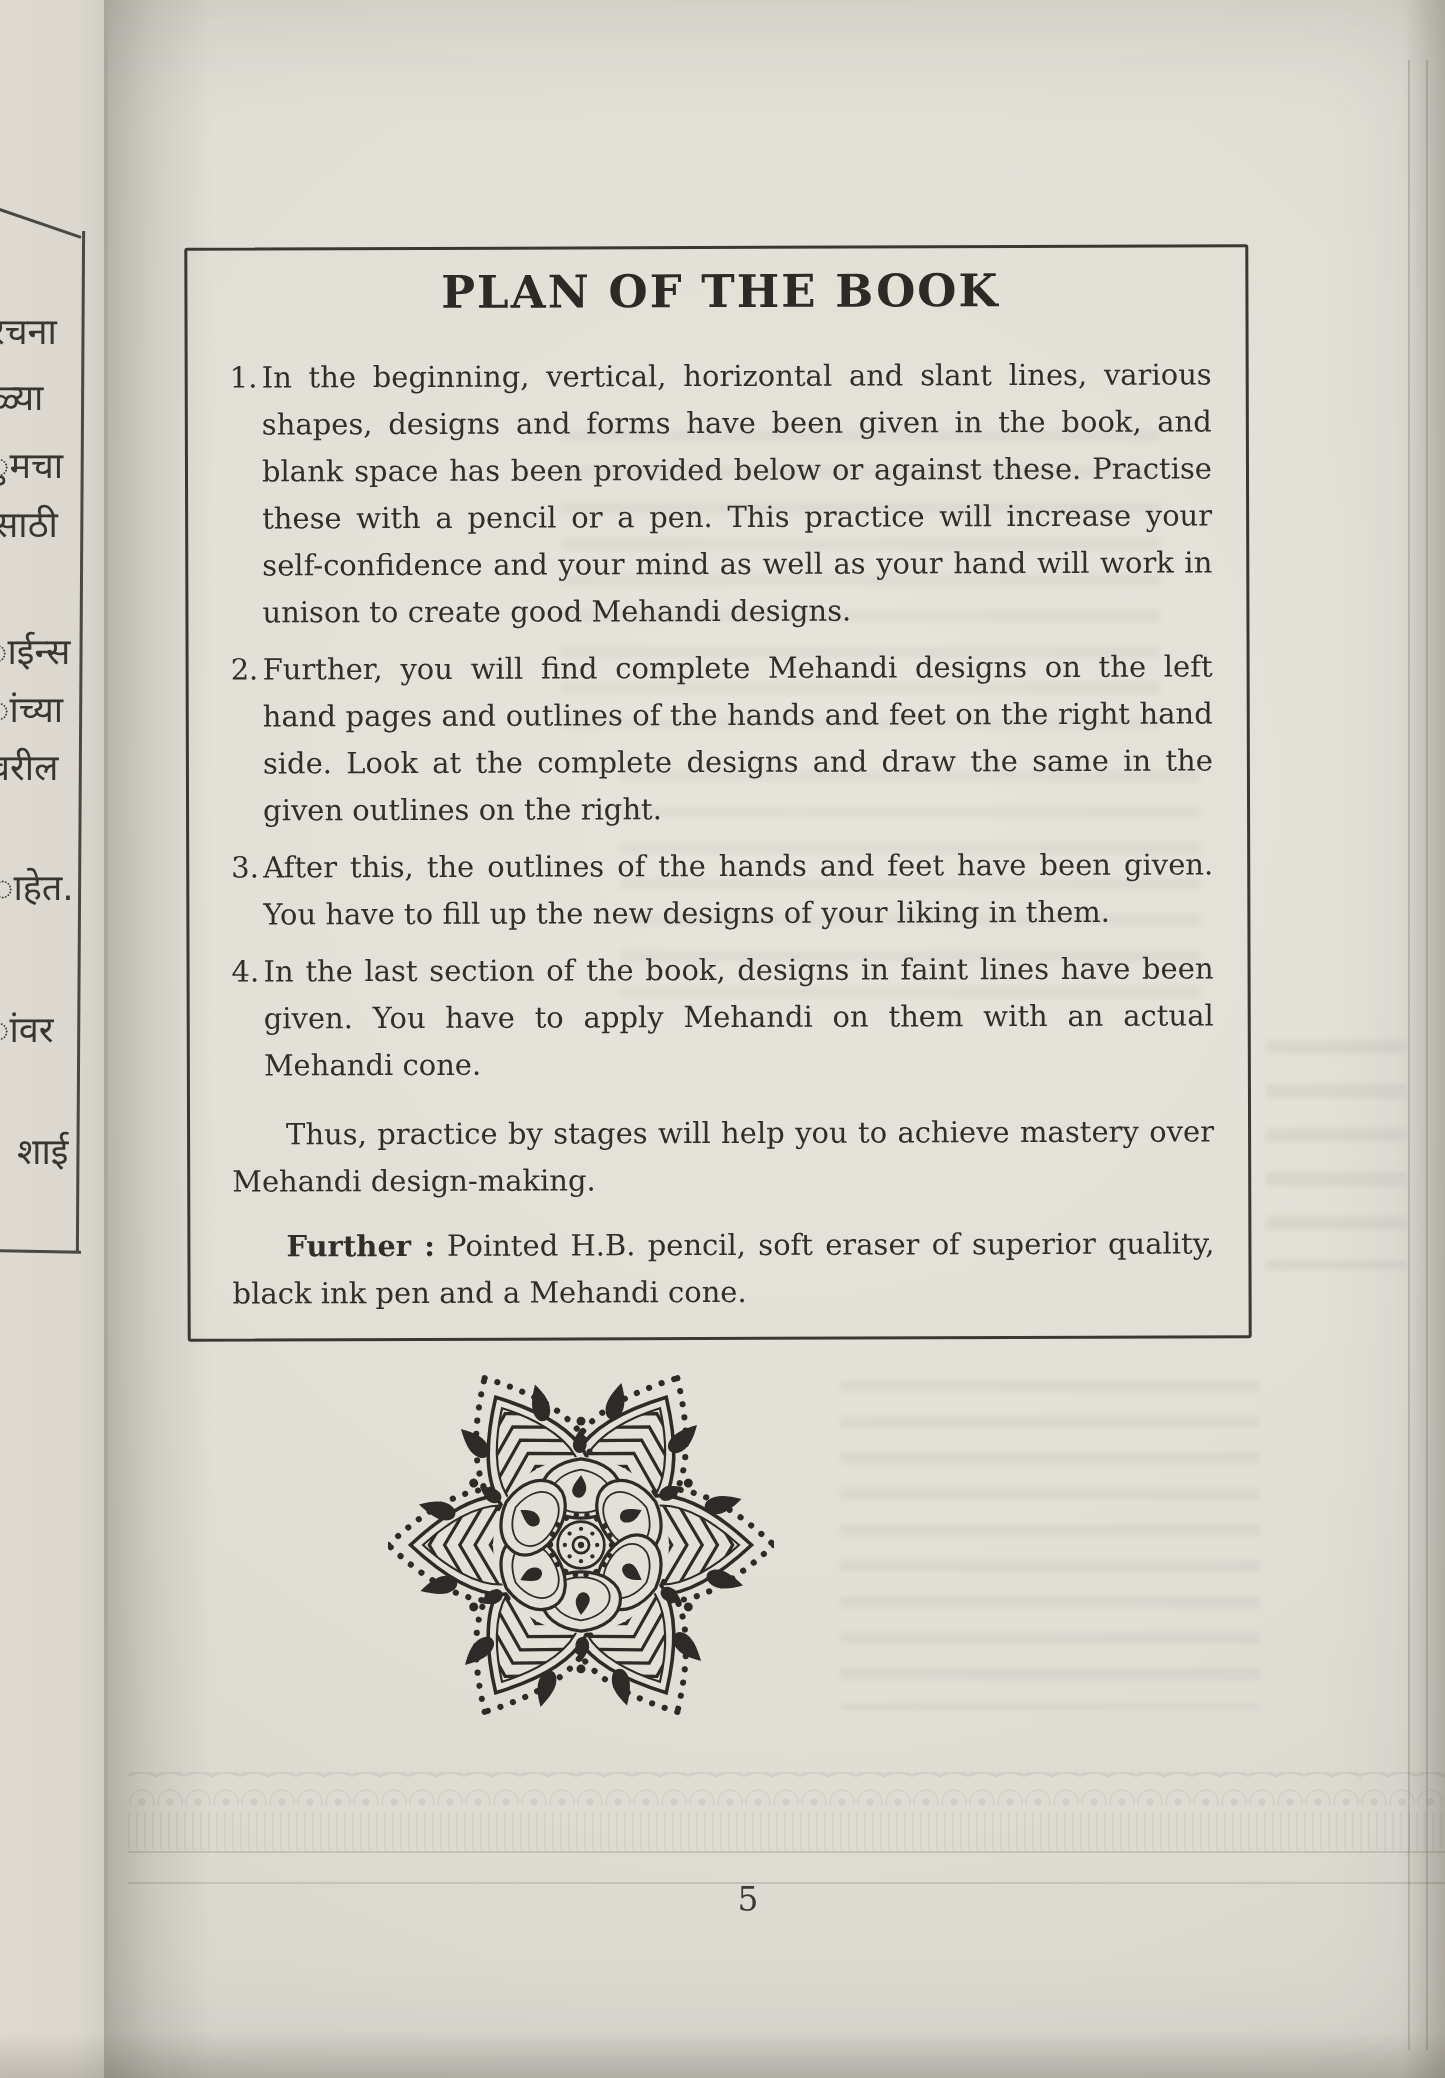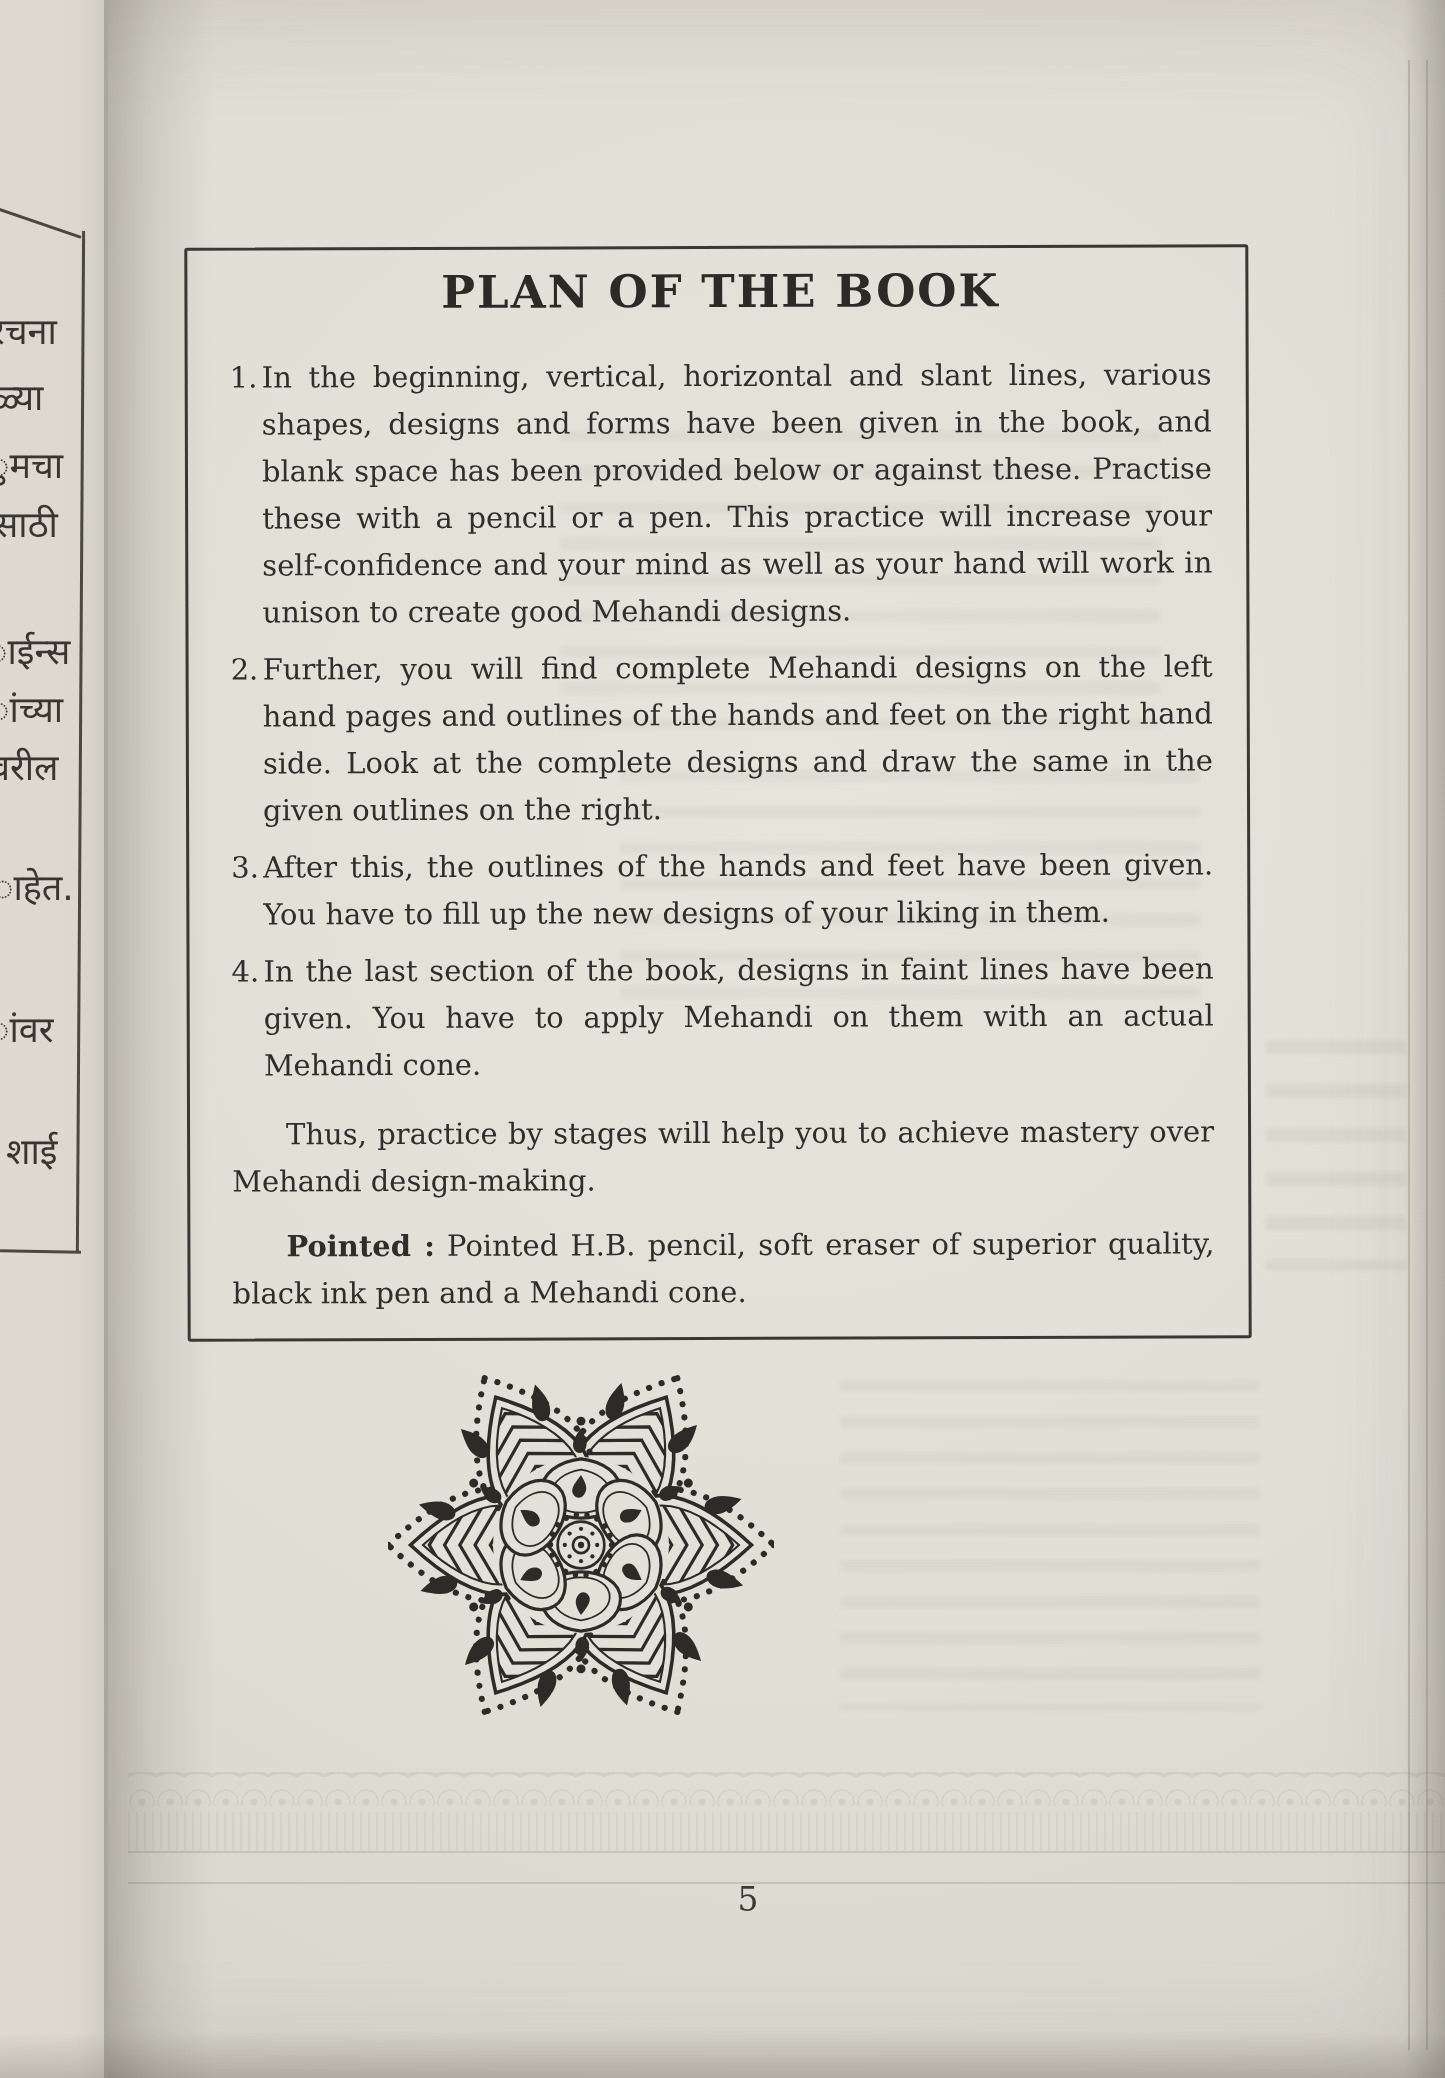--- a/index.html
+++ b/index.html
@@ -83,21 +83,21 @@
     <div class="prev-bottom"></div>
     <span class="frag" style="left:-10px;top:312px">रचना</span>
     <span class="frag" style="left:-8px;top:378px">ळ्या</span>
     <span class="frag" style="left:-12px;top:446px">ुमचा</span>
     <span class="frag" style="left:-6px;top:505px">साठी</span>
     <span class="frag" style="left:-14px;top:632px">ाईन्स</span>
     <span class="frag" style="left:-12px;top:690px">ांच्या</span>
     <span class="frag" style="left:-10px;top:748px">वरील</span>
     <span class="frag" style="left:-8px;top:868px">ाहेत.</span>
     <span class="frag" style="left:-12px;top:1010px">ांवर</span>
-    <span class="frag" style="left:6px;top:1132px">शाई</span>
+    <span class="frag" style="left:17px;top:1132px">शाई</span>
   </div>
   <div class="spine-shadow"></div>
 
   <div class="ghost" style="left:560px;top:430px;width:600px;height:300px"></div>
   <div class="ghost" style="left:620px;top:770px;width:580px;height:230px"></div>
   <div class="ghost" style="left:840px;top:1380px;width:420px;height:330px"></div>
   <div class="ghost-right"></div>
   <div class="bleed-row1"></div>
   <div class="bleed-row2"></div>
   <div class="bleed-line" style="top:1851px"></div>
@@ -117,21 +117,21 @@
       <li class="plan-item">
         <span class="item-num">3.</span>
         <span class="item-text">After this, the outlines of the hands and feet have been given. You have to fill up the new designs of your liking in them.</span>
       </li>
       <li class="plan-item">
         <span class="item-num">4.</span>
         <span class="item-text">In the last section of the book, designs in faint lines have been given. You have to apply Mehandi on them with an actual Mehandi cone.</span>
       </li>
     </ol>
     <p class="para">Thus, practice by stages will help you to achieve mastery over Mehandi design-making.</p>
-    <p class="para medium"><span class="bold">Pointed :</span> <span>Pointed H.B. pencil, soft eraser of superior quality, black ink pen and a Mehandi cone.</span></p>
+    <p class="para medium"><span class="bold">Further :</span> <span>Pointed H.B. pencil, soft eraser of superior quality, black ink pen and a Mehandi cone.</span></p>
   </div>
 
   <svg class="mandala" viewBox="-215 -215 430 430">
     <defs>
       <path id="leafOuter" d="M0,-190 C30,-158 55,-122 55,-88 C55,-60 32,-44 0,-42 C-32,-44 -55,-60 -55,-88 C-55,-122 -30,-158 0,-190 Z"></path>
       <path id="leafInner" d="M0,-176 C24,-150 44,-118 44,-90 C44,-68 26,-56 0,-54 C-26,-56 -44,-68 -44,-90 C-44,-118 -24,-150 0,-176 Z"></path>
       <clipPath id="leafClip">
           <use href="#leafInner"></use>
         </clipPath>
       <g id="chevrons" clip-path="url(#leafClip)" fill="none" stroke="#2c2b28" stroke-width="3.6">

